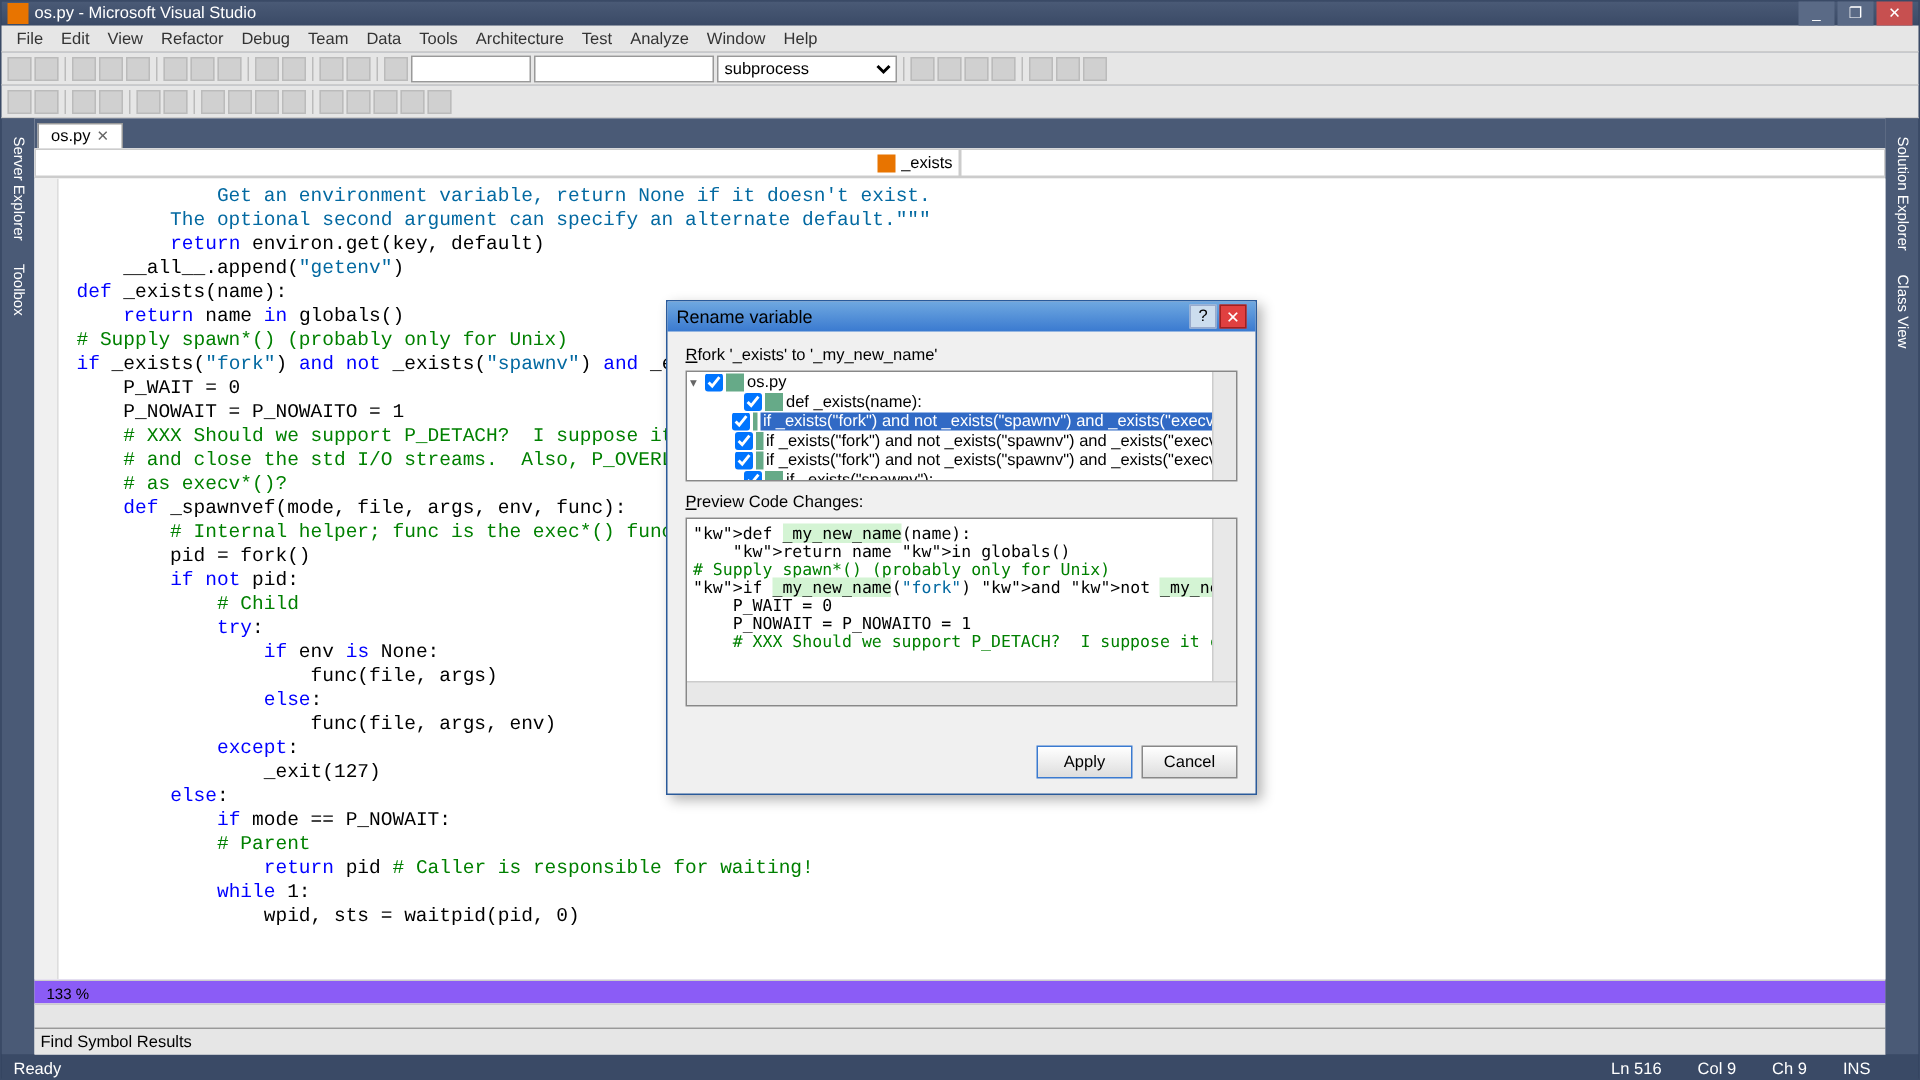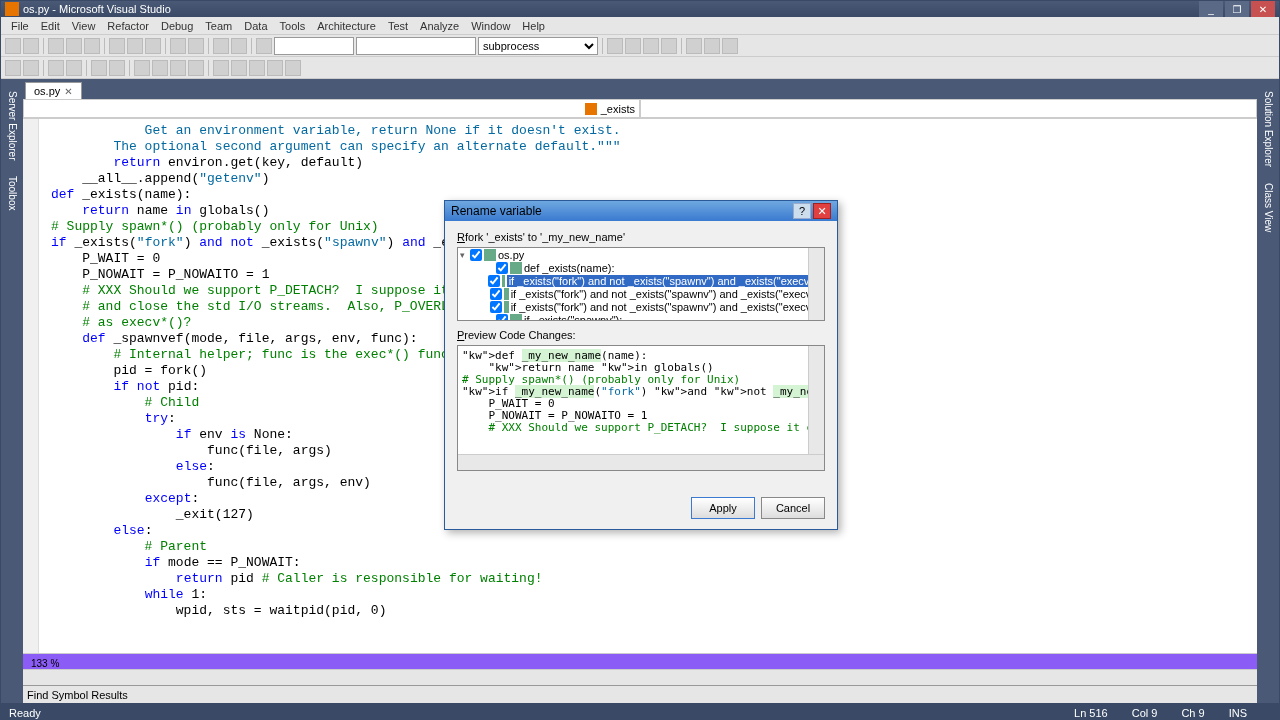--- a/index.html
+++ b/index.html
@@ -209,22 +209,22 @@
             <div class="code-line">        <span class="kw">if</span> <span class="kw">not</span> pid:</div>
             <div class="code-line"><span class="com">            # Child</span></div>
             <div class="code-line">            <span class="kw">try</span>:</div>
             <div class="code-line">                <span class="kw">if</span> env <span class="kw">is</span> None:</div>
             <div class="code-line">                    func(file, args)</div>
             <div class="code-line">                <span class="kw">else</span>:</div>
             <div class="code-line">                    func(file, args, env)</div>
             <div class="code-line">            <span class="kw">except</span>:</div>
             <div class="code-line">                _exit(127)</div>
             <div class="code-line">        <span class="kw">else</span>:</div>
+            <div class="code-line">            <span class="kw">if</span> mode == P_NOWAIT:</div>
             <div class="code-line"><span class="com">            # Parent</span></div>
-            <div class="code-line">            <span class="kw">if</span> mode == P_NOWAIT:</div>
             <div class="code-line">                <span class="kw">return</span> pid <span class="com"># Caller is responsible for waiting!</span></div>
             <div class="code-line">            <span class="kw">while</span> 1:</div>
             <div class="code-line">                wpid, sts = waitpid(pid, 0)</div>
           </div>
       </div>
       <div class="zoom-bar">
         <span>133 %</span>
       </div>
       <div class="scroll-h"></div>
       <div class="bottom-panel">

